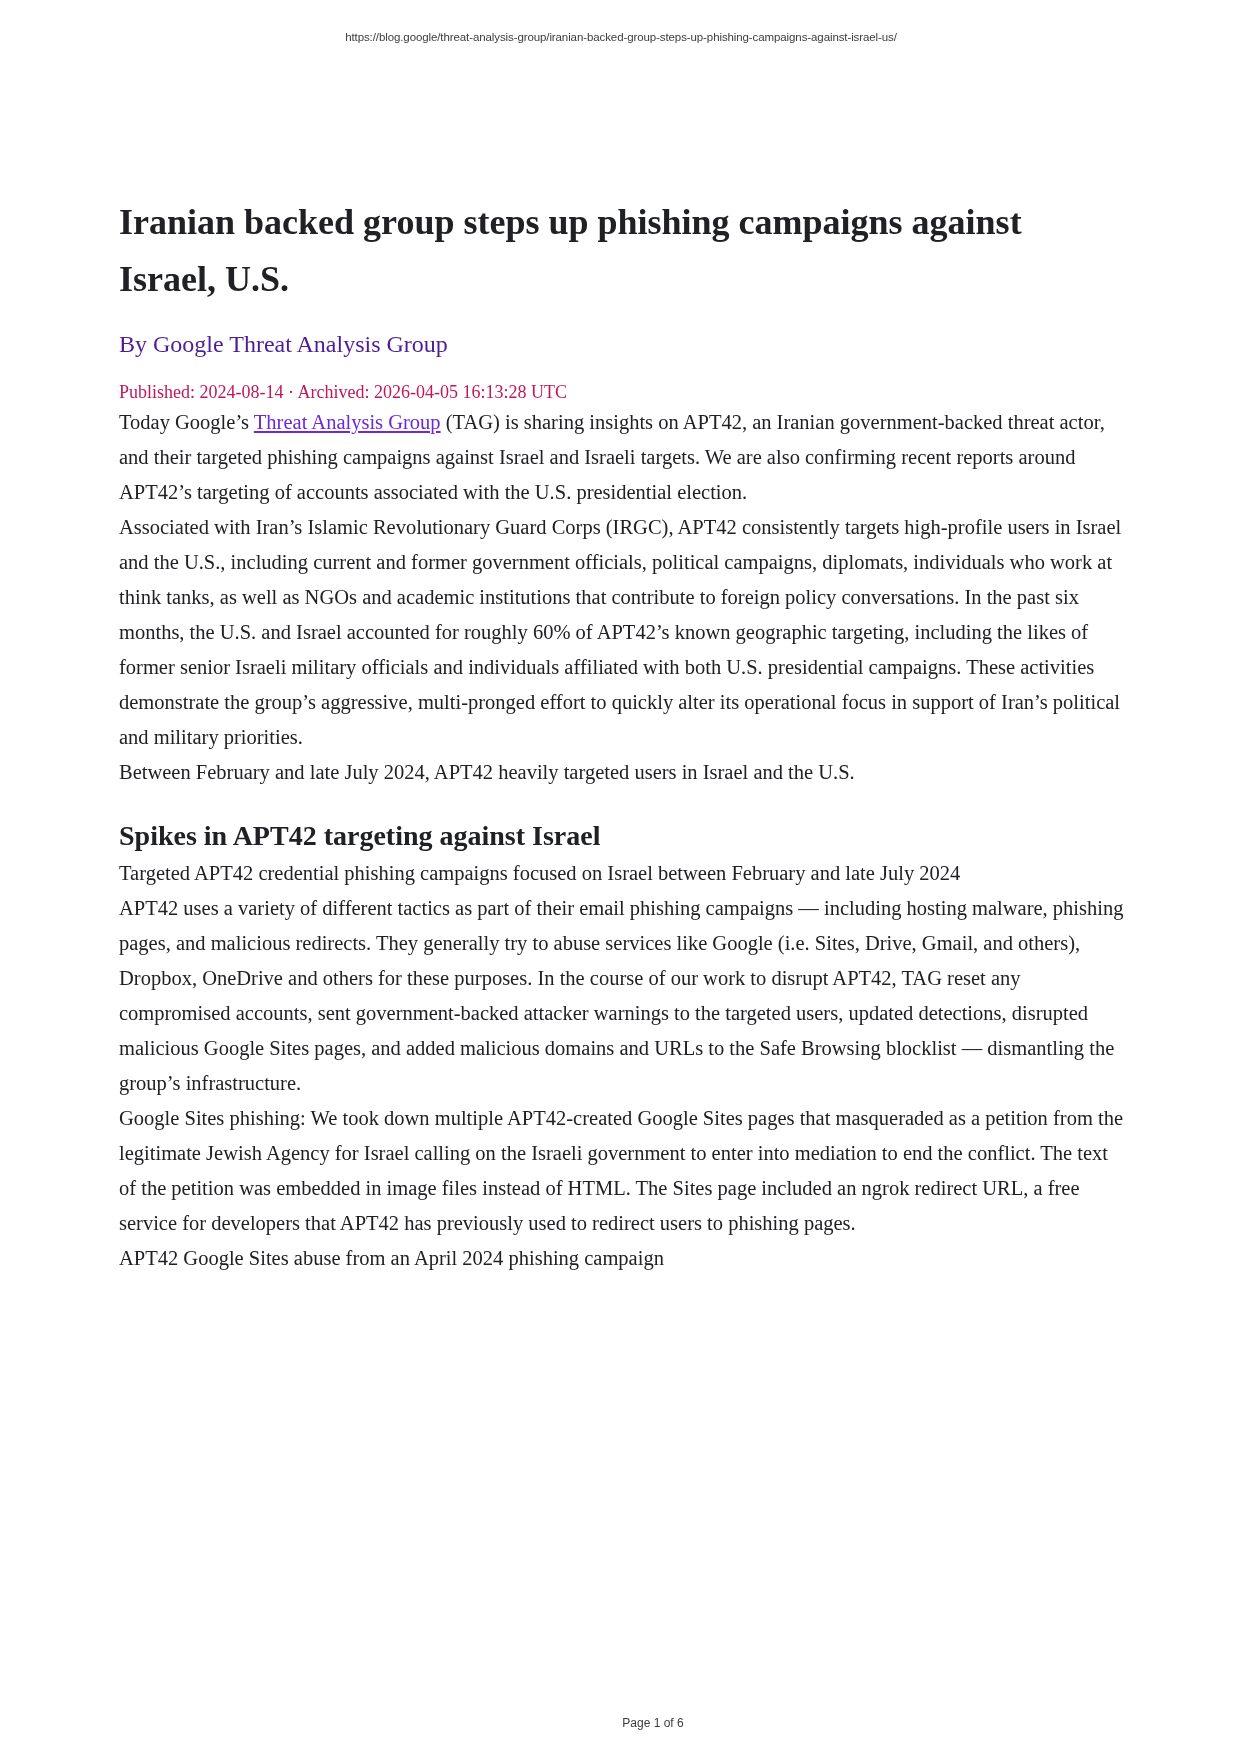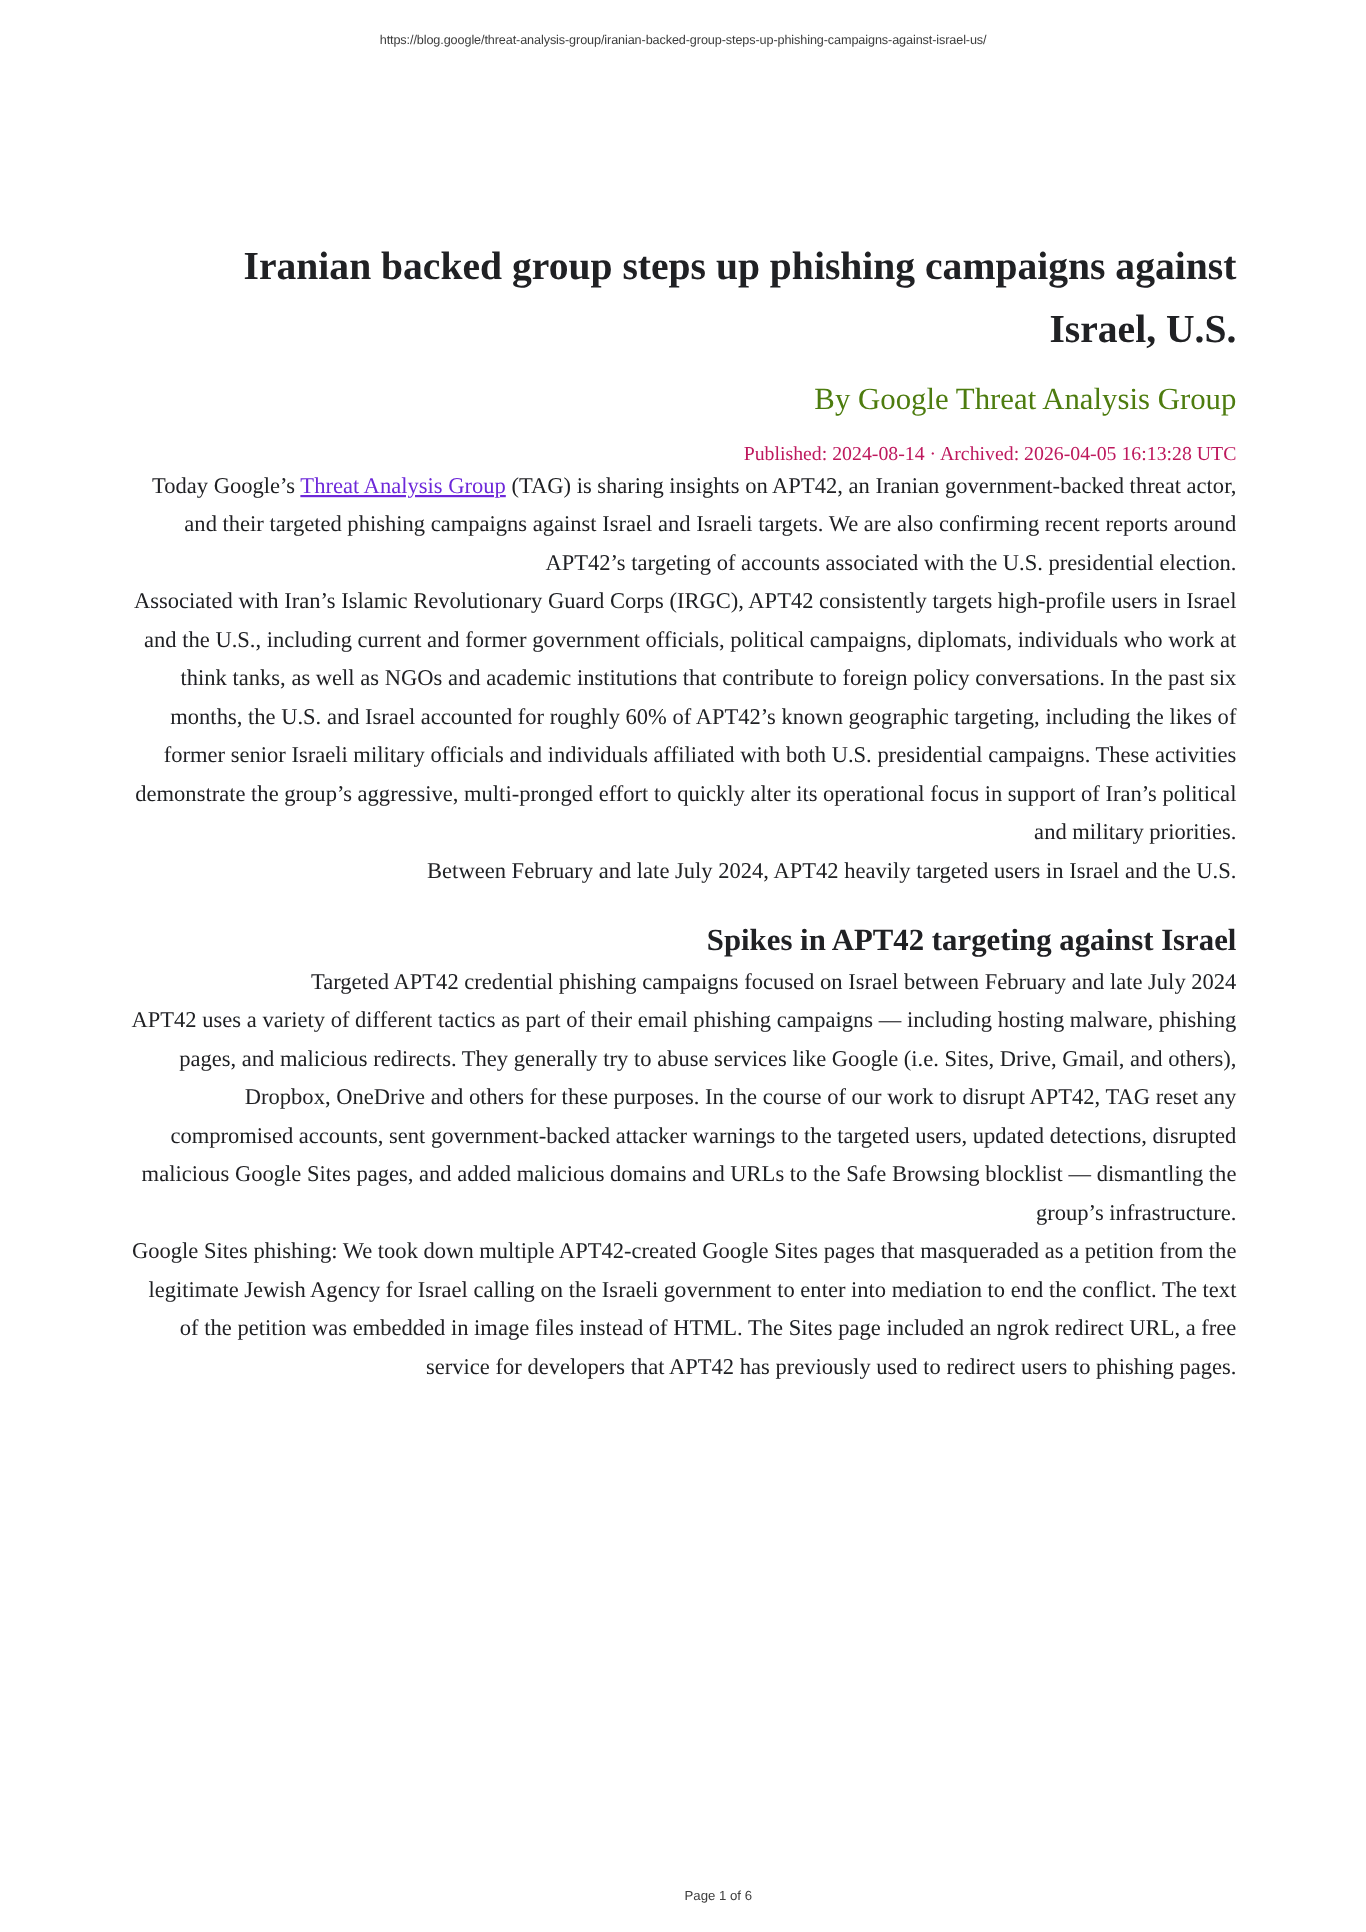--- a/index.html
+++ b/index.html
@@ -22,35 +22,34 @@
     width: 1242px;
     text-align: center;
     font-family: Liberation Sans, sans-serif;
     font-size: 11.5px;
     color: #3c3c3c;
     letter-spacing: -0.1px;
   }
   .content {
     position: absolute;
     left: 119px;
-    top: 214px;
+    top: 194px;
     width: 1005px;
-    text-align: right;
   }
   h1.title {
     margin: 0;
     font-size: 36px;
     font-weight: bold;
     line-height: 57px;
     color: #202124;
   }
   .byline {
     margin-top: 22px;
-    font-size: 28px;
-    color: #4d7c0f;
+    font-size: 24px;
+    color: #4c1d95;
     line-height: 28px;
   }
   .meta {
     margin-top: 21px;
     font-size: 18px;
     color: #be185d;
     line-height: 26px;
   }
   p.para {
     margin: 0;
@@ -111,15 +110,16 @@
   <h2 class="section">Spikes in APT42 targeting against Israel</h2>
 
   <p class="para caption1">Targeted APT42 credential phishing campaigns focused on Israel between February and late July 2024</p>
 
 
   <p class="para p5">APT42 uses a variety of different tactics as part of their email phishing campaigns — including hosting malware, phishing pages, and malicious redirects. They generally try to abuse services like Google (i.e. Sites, Drive, Gmail, and others), Dropbox, OneDrive and others for these purposes. In the course of our work to disrupt APT42, TAG reset any compromised accounts, sent government-backed attacker warnings to the targeted users, updated detections, disrupted malicious Google Sites pages, and added malicious domains and URLs to the Safe Browsing blocklist — dismantling the group’s infrastructure.</p>
 
 
   <p class="para p6"><strong>Google Sites phishing:</strong><span> We took down multiple APT42-created Google Sites pages that masqueraded as a petition from the legitimate Jewish Agency for Israel calling on the Israeli government to enter into mediation to end the conflict. The text of the petition was embedded in image files instead of HTML. The Sites page included an ngrok redirect URL, a free service for developers that APT42 has previously used to redirect users to phishing pages.</span></p>
 
+  <p class="para caption3">APT42 Google Sites abuse from an April 2024 phishing campaign</p>
 </main>
 
 <div class="page-footer">Page 1 of 6</div>
 
 </body></html>

